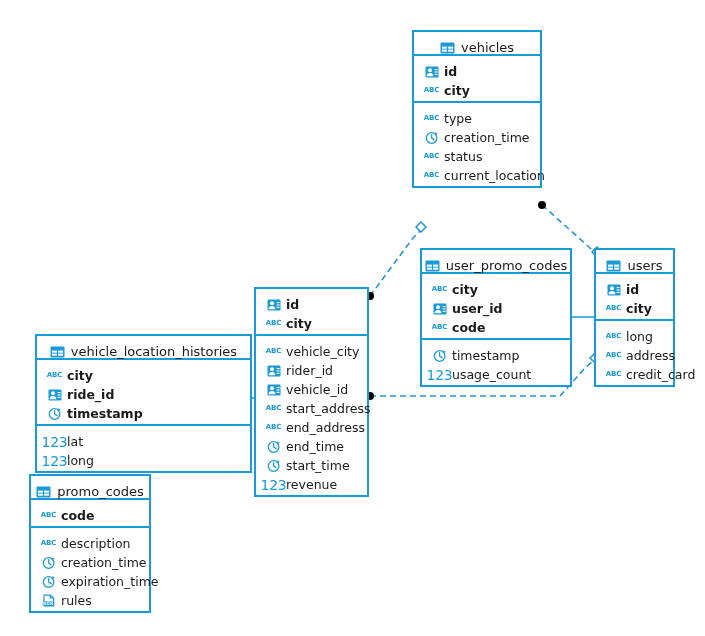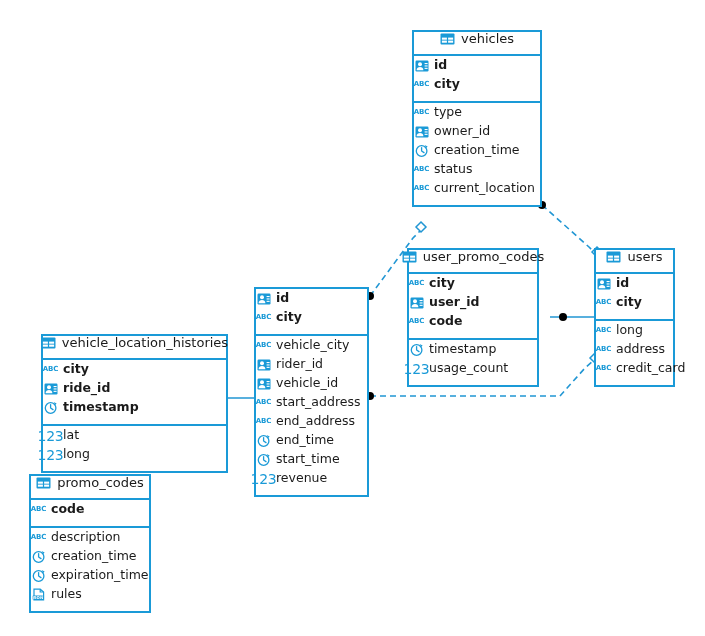--- a/index.html
+++ b/index.html
@@ -30,21 +30,21 @@
   }
   .table-box {
     position: absolute;
     box-sizing: border-box;
     border: 2px solid #1a9ad7;
     background: #ffffff;
     z-index: 2;
   }
   .tbl-header {
     display: flex;
-    align-items: flex-start;
+    align-items: flex-end;
     justify-content: center;
     gap: 6px;
     height: 24px;
     border-bottom: 2px solid #1a9ad7;
     background: #ffffff;
     padding: 0 6px;
     box-sizing: border-box;
   }
   .tbl-title {
     font-size: 13px;
@@ -53,24 +53,24 @@
     white-space: nowrap;
   }
   .tbl-section {
     padding: 3px 0 4px 0;
   }
   .tbl-section.keys {
     border-bottom: 2px solid #1a9ad7;
   }
   .col-row {
     display: flex;
-    align-items: flex-start;
+    align-items: flex-end;
     gap: 5px;
     height: 19px;
-    padding: 0 0;
+    padding: 0 10px;
     box-sizing: border-box;
   }
   .col-name {
     font-size: 12.5px;
     color: #1a1a1a;
     line-height: 1;
     white-space: nowrap;
   }
   .col-row.pk .col-name {
     font-weight: bold;
@@ -169,33 +169,20 @@
         </div>
         <div class="tbl-section">
           <div class="col-row">
             <span class="icon">
               <span class="abc-ico">ABC</span>
             </span>
             <span class="col-name">type</span>
           </div>
           <div class="col-row">
             <span class="icon">
-              <svg width="14" height="12" viewBox="0 0 14 12">
-                <rect x="0.5" y="0.5" width="13" height="11" rx="1.2" fill="#1a9ad7"></rect>
-                <circle cx="5" cy="4.2" r="2" fill="#ffffff"></circle>
-                <path d="M1.6 10.2c0-2 1.6-3.1 3.4-3.1s3.4 1.1 3.4 3.1z" fill="#ffffff"></path>
-                <rect x="9.6" y="3" width="3" height="1.1" fill="#ffffff"></rect>
-                <rect x="9.6" y="5.4" width="3" height="1.1" fill="#ffffff"></rect>
-                <rect x="9.6" y="7.8" width="3" height="1.1" fill="#ffffff"></rect>
-              </svg>
-            </span>
-            <span class="col-name">owner_id</span>
-          </div>
-          <div class="col-row">
-            <span class="icon">
               <svg width="14" height="13" viewBox="0 0 14 13">
                 <circle cx="6.6" cy="7" r="5.3" fill="none" stroke="#1a9ad7" stroke-width="1.3"></circle>
                 <path d="M6.6 3.6V7l2.4 1.6" fill="none" stroke="#1a9ad7" stroke-width="1.3" stroke-linecap="round"></path>
                 <path d="M9.6 1.1l3 1.4-1.3 1.5z" fill="#1a9ad7"></path>
               </svg>
             </span>
             <span class="col-name">creation_time</span>
           </div>
           <div class="col-row">
             <span class="icon">
@@ -204,21 +191,21 @@
             <span class="col-name">status</span>
           </div>
           <div class="col-row">
             <span class="icon">
               <span class="abc-ico">ABC</span>
             </span>
             <span class="col-name">current_location</span>
           </div>
         </div>
       </div>
-      <div class="table-box" style="left: 407px; top: 248px; width: 132px;">
+      <div class="table-box" style="left: 420px; top: 248px; width: 152px;">
         <div class="tbl-header">
           <span class="icon">
             <svg width="15" height="12" viewBox="0 0 15 12">
               <rect x="0.5" y="0.5" width="14" height="11" rx="1" fill="#1a9ad7"></rect>
               <rect x="1.9" y="4.6" width="5" height="2.1" fill="#ffffff"></rect>
               <rect x="8.1" y="4.6" width="5" height="2.1" fill="#ffffff"></rect>
               <rect x="1.9" y="7.6" width="5" height="2.1" fill="#ffffff"></rect>
               <rect x="8.1" y="7.6" width="5" height="2.1" fill="#ffffff"></rect>
             </svg>
           </span>
@@ -413,21 +400,21 @@
             <span class="col-name">start_time</span>
           </div>
           <div class="col-row">
             <span class="icon">
               <span class="num-ico">123</span>
             </span>
             <span class="col-name">revenue</span>
           </div>
         </div>
       </div>
-      <div class="table-box" style="left: 41px; top: 334px; width: 187px;">
+      <div class="table-box" style="left: 35px; top: 334px; width: 217px;">
         <div class="tbl-header">
           <span class="icon">
             <svg width="15" height="12" viewBox="0 0 15 12">
               <rect x="0.5" y="0.5" width="14" height="11" rx="1" fill="#1a9ad7"></rect>
               <rect x="1.9" y="4.6" width="5" height="2.1" fill="#ffffff"></rect>
               <rect x="8.1" y="4.6" width="5" height="2.1" fill="#ffffff"></rect>
               <rect x="1.9" y="7.6" width="5" height="2.1" fill="#ffffff"></rect>
               <rect x="8.1" y="7.6" width="5" height="2.1" fill="#ffffff"></rect>
             </svg>
           </span>

